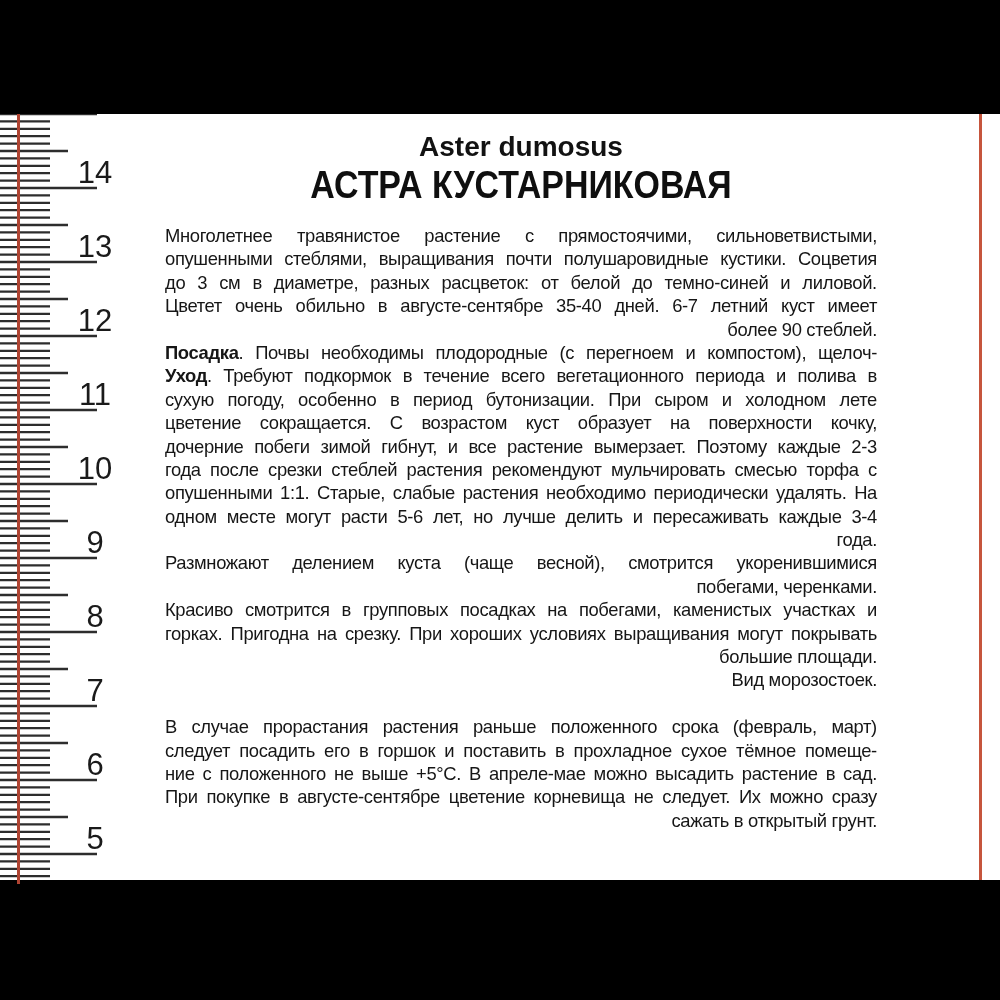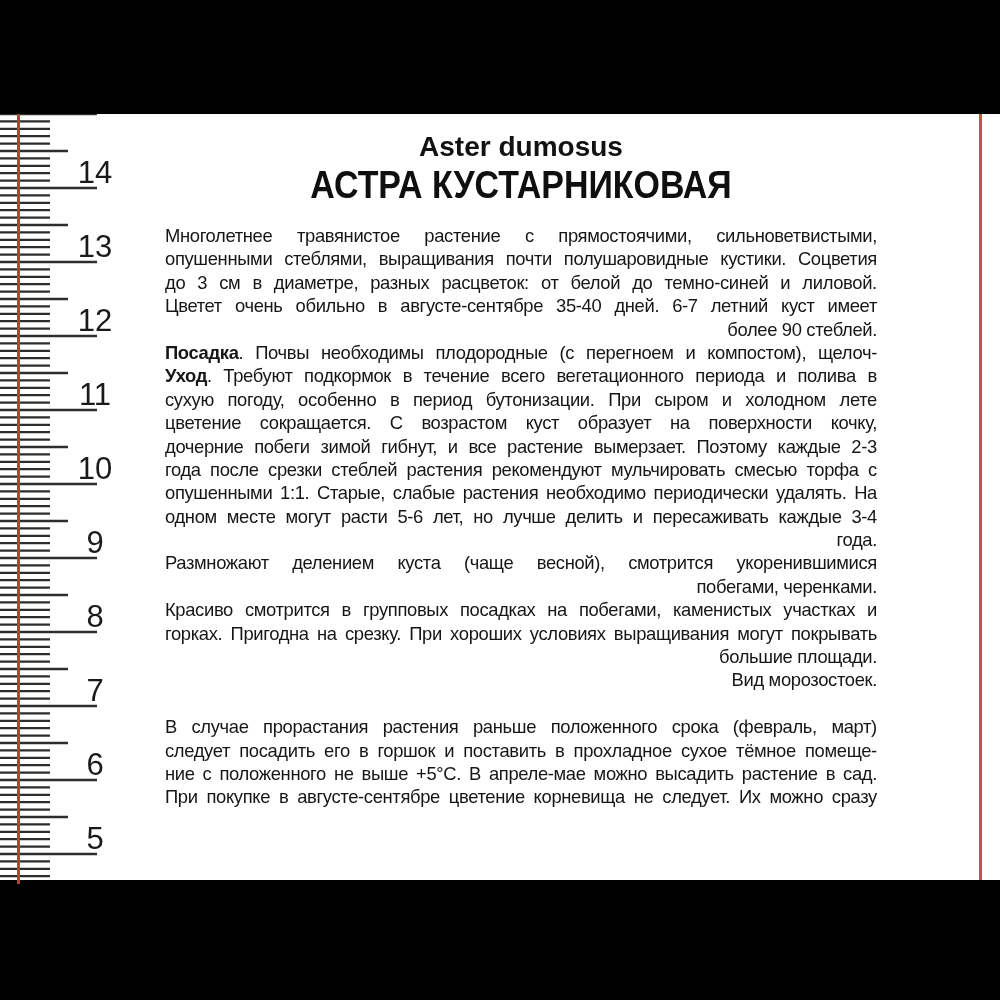--- a/index.html
+++ b/index.html
@@ -212,15 +212,16 @@
       </div>
       <div>
         <div class="tline tlast">Вид морозостоек.</div>
       </div>
       <div class="line-gap"></div>
       <div>
         <div class="tline"><span>В</span><span>случае</span><span>прорастания</span><span>растения</span><span>раньше</span><span>положенного</span><span>срока</span><span>(февраль,</span><span>март)</span></div>
         <div class="tline"><span>следует</span><span>посадить</span><span>его</span><span>в</span><span>горшок</span><span>и</span><span>поставить</span><span>в</span><span>прохладное</span><span>сухое</span><span>тёмное</span><span>помеще-</span></div>
         <div class="tline"><span>ние</span><span>с</span><span>положенного</span><span>не</span><span>выше</span><span>+5°С.</span><span>В</span><span>апреле-мае</span><span>можно</span><span>высадить</span><span>растение</span><span>в</span><span>сад.</span></div>
         <div class="tline"><span>При</span><span>покупке</span><span>в</span><span>августе-сентябре</span><span>цветение</span><span>корневища</span><span>не</span><span>следует.</span><span>Их</span><span>можно</span><span>сразу</span></div>
+        <div class="tline tlast">сажать в открытый грунт.</div>
       </div>
     </div>
 </div>
 
 </body></html>

